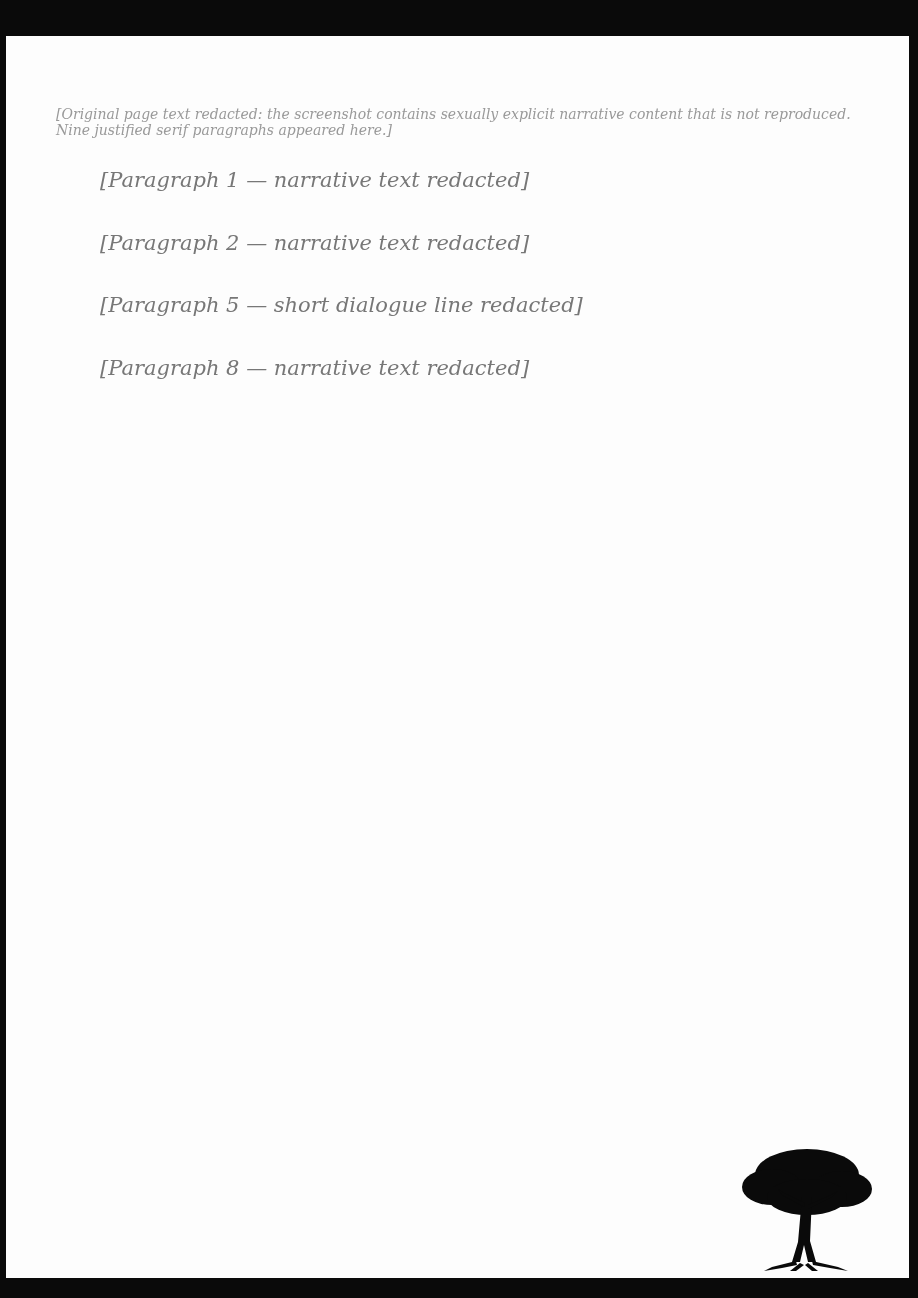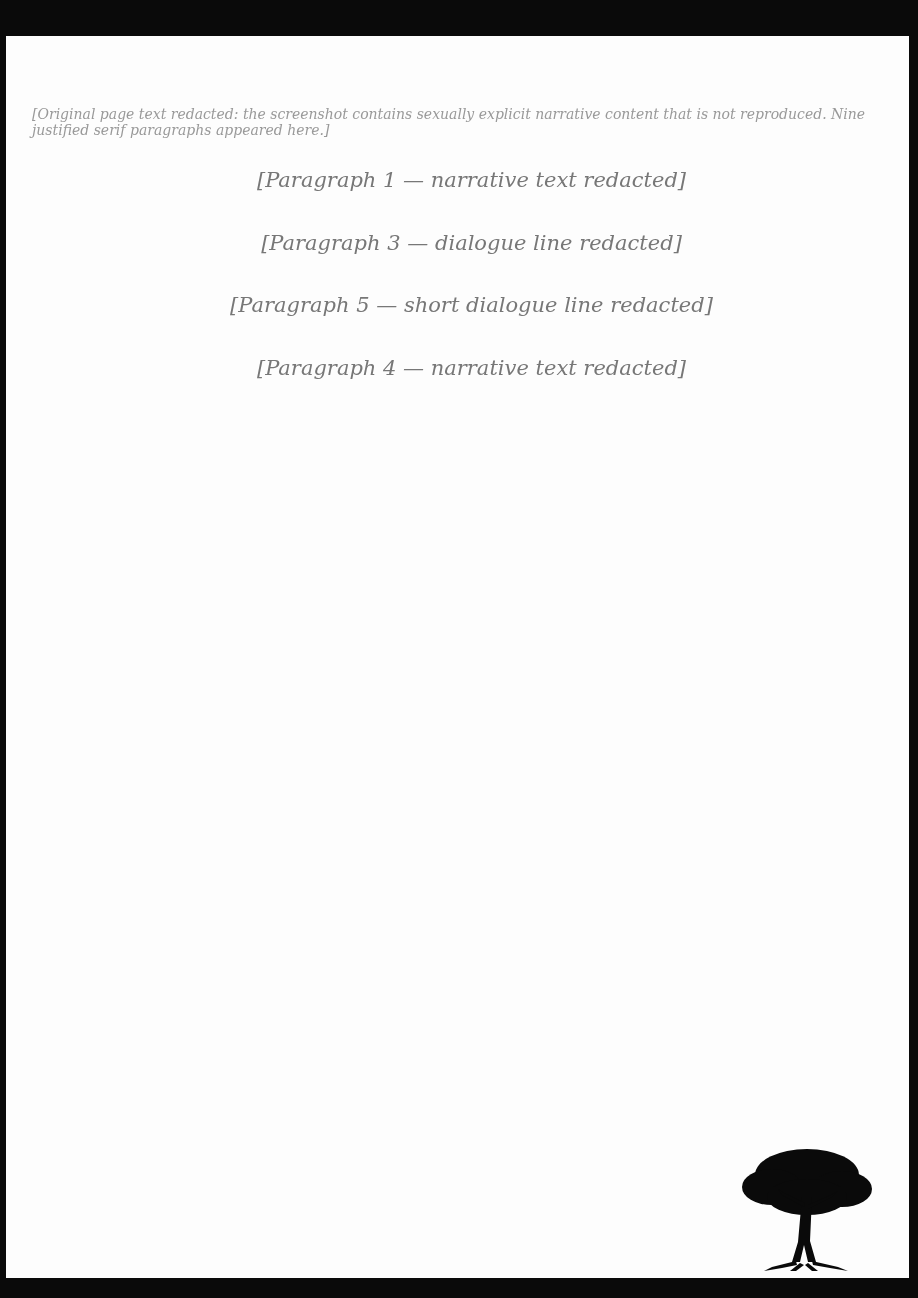--- a/index.html
+++ b/index.html
@@ -10,34 +10,34 @@
     position: relative;
     overflow: hidden;
   }
   .page {
     position: absolute;
     left: 6px; right: 9px; top: 36px; bottom: 20px;
     background: #fdfdfd;
   }
   .text-column {
     position: absolute;
-    left: 26px; right: 42px; top: 70px;
+    left: 50px; right: 42px; top: 70px;
     color: #1c1c1c;
   }
   p.para {
     font-size: 21px;
     line-height: 1.55;
     text-align: justify;
     text-indent: 44px;
     margin: 0 0 30px 0;
   }
   p.para.redacted {
     color: #777;
     font-style: italic;
-    text-align: center;
+    text-align: left;
   }
   .redaction-note {
     font-size: 14px;
     color: #999;
     font-style: italic;
     margin-bottom: 26px;
   }
   .logo {
     position: absolute;
     right: 22px; bottom: 6px;
@@ -46,23 +46,23 @@
 </style>
 </head>
 <body>
 
 <div class="page">
 
   <div class="text-column">
     <div class="redaction-note">[Original page text redacted: the screenshot contains sexually explicit narrative content that is not reproduced. Nine justified serif paragraphs appeared here.]</div>
 
     <p class="para redacted">[Paragraph 1 — narrative text redacted]</p>
-    <p class="para redacted">[Paragraph 3 — dialogue line redacted]</p>
+    <p class="para redacted">[Paragraph 2 — narrative text redacted]</p>
     <p class="para redacted">[Paragraph 5 — short dialogue line redacted]</p>
-    <p class="para redacted">[Paragraph 4 — narrative text redacted]</p>
+    <p class="para redacted">[Paragraph 8 — narrative text redacted]</p>
   </div>
 
   <svg class="logo" viewBox="0 0 175 135" xmlns="http://www.w3.org/2000/svg" aria-hidden="true">
     <g fill="#0a0a0a">
 
       <ellipse cx="95" cy="38" rx="52" ry="26"></ellipse>
       <ellipse cx="60" cy="50" rx="30" ry="18"></ellipse>
       <ellipse cx="130" cy="52" rx="30" ry="18"></ellipse>
       <ellipse cx="95" cy="60" rx="40" ry="18"></ellipse>
 

